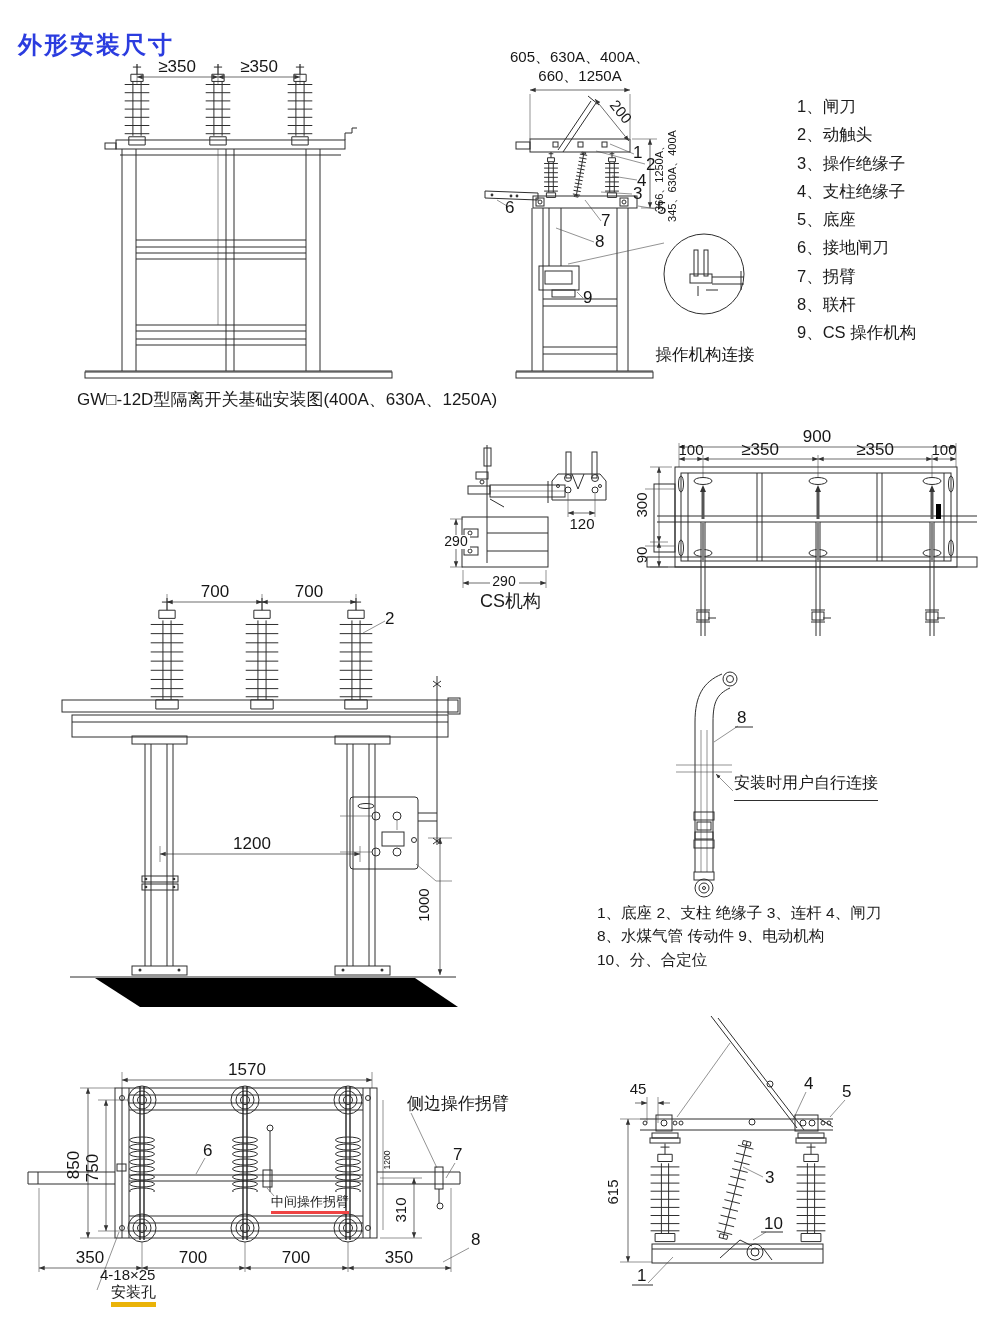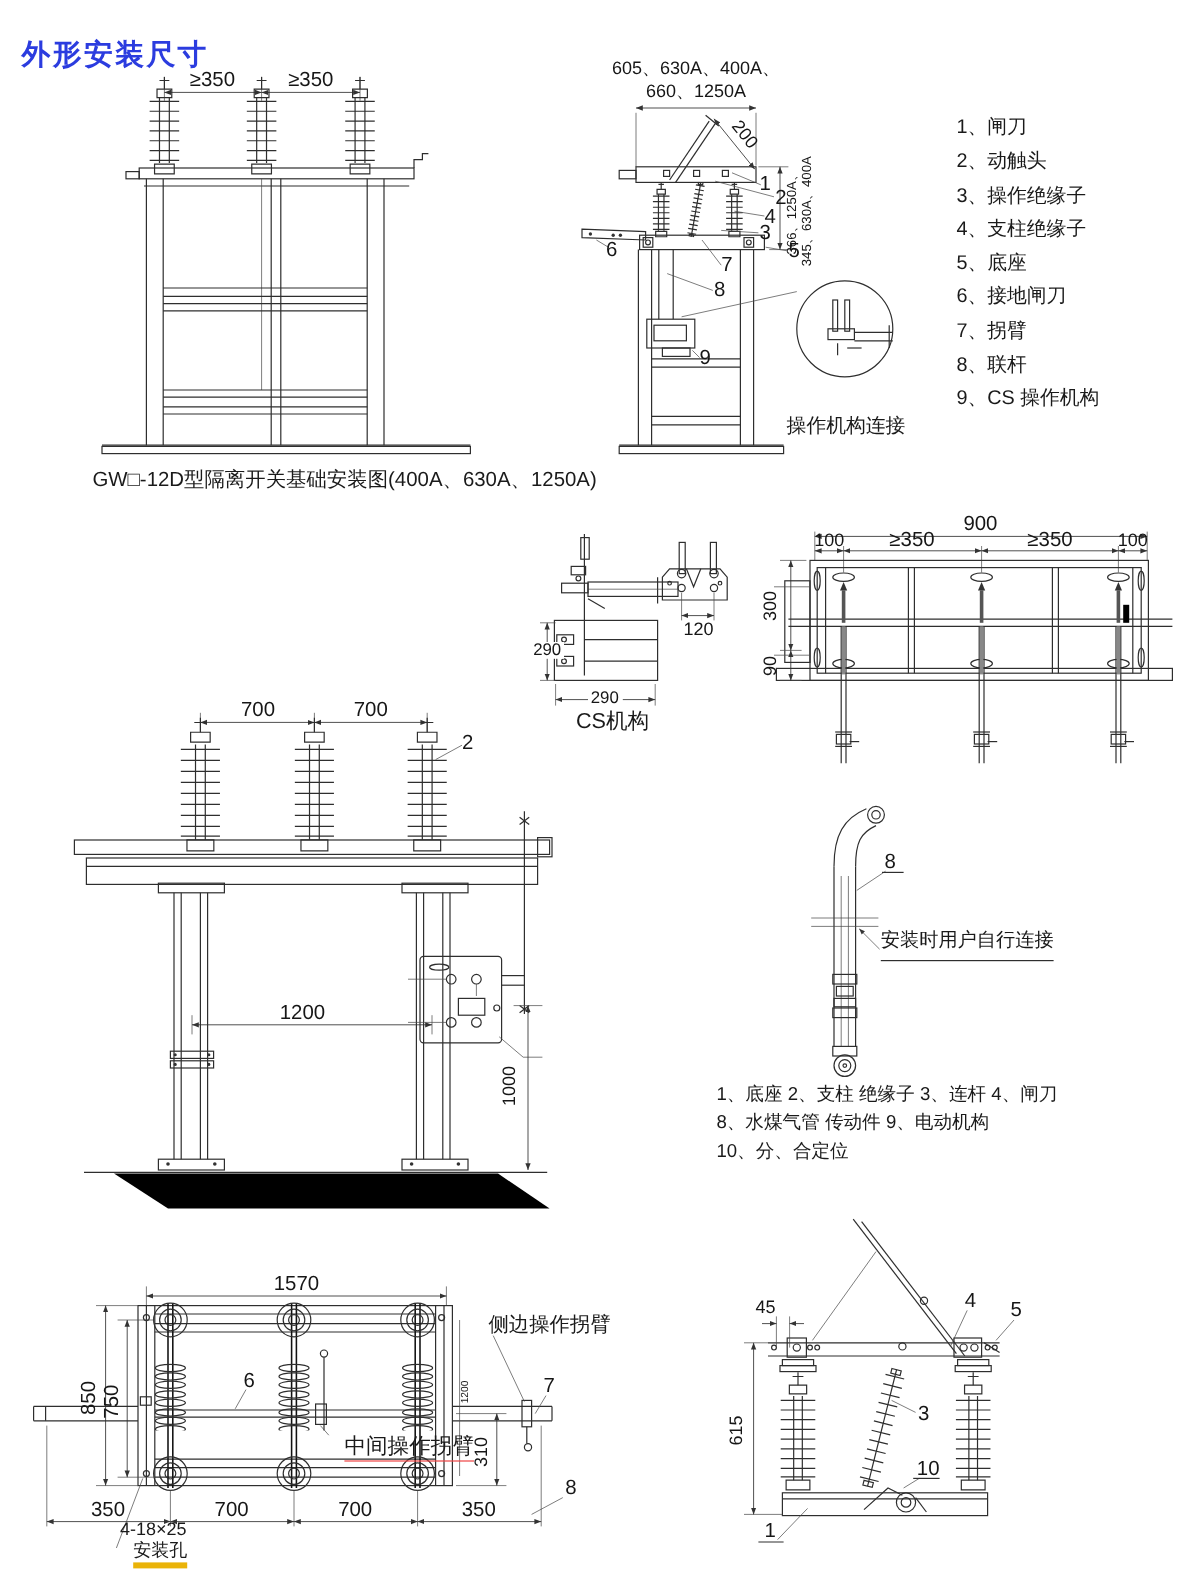--- a/index.html
+++ b/index.html
@@ -6,21 +6,21 @@
   .page{position:relative;width:1000px;height:1317px;background:#fff;overflow:hidden;
         font-family:"Liberation Sans","DejaVu Sans",sans-serif;color:#1a1a1a;}
   .title{position:absolute;left:18px;top:13px;font-size:24px;font-weight:bold;letter-spacing:2px;margin-top:16px;}
   .lbl{position:absolute;white-space:nowrap;color:#1a1a1a;}
   .caption{left:35px;top:388px;font-size:17px;margin-left:42px;}
   .plist1{position:absolute;left:797px;top:92px;font-size:16.5px;line-height:28.3px;}
   .plist2{position:absolute;left:597px;top:901px;font-size:15.5px;line-height:23.4px;}
   .lbl-opcon{left:649px;top:320px;width:112px;text-align:center;font-size:16.5px;margin-top:24px;}
   .lbl-cs{left:480px;top:589px;font-size:18px;}
   .lbl-selfconn{left:734px;top:773px;font-size:16px;border-bottom:1px solid #2e2e2e;padding-bottom:6px;}
-  .lbl-midarm{left:271px;top:1193px;font-size:18px;border-bottom:1px solid #ef4444;margin-left:16px;}
+  .lbl-midarm{left:271px;top:1193px;font-size:13px;border-bottom:3px solid #ef4444;}
   .lbl-sidearm{left:407px;top:1092px;font-size:17px;}
   .lbl-hole1{left:100px;top:1266px;font-size:15px;}
   .lbl-hole2{left:111px;top:1283px;font-size:15px;border-bottom:5px solid #eab308;}
   #cad{position:absolute;left:0;top:0;}
   #cad line,#cad path,#cad rect,#cad circle,#cad ellipse,#cad polyline,#cad polygon{
     stroke:#2e2e2e;stroke-width:1;fill:none;}
   #cad symbol *{vector-effect:non-scaling-stroke;}
   #cad .lnt{stroke:#4a4a4a;stroke-width:0.6;}
   #cad .dim{stroke:#2e2e2e;stroke-width:0.7;}
   #cad .thk{stroke:#555;stroke-width:3;}

